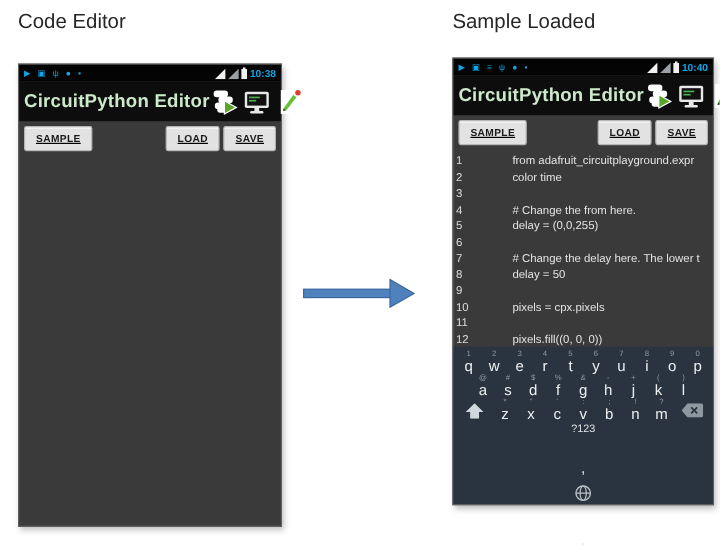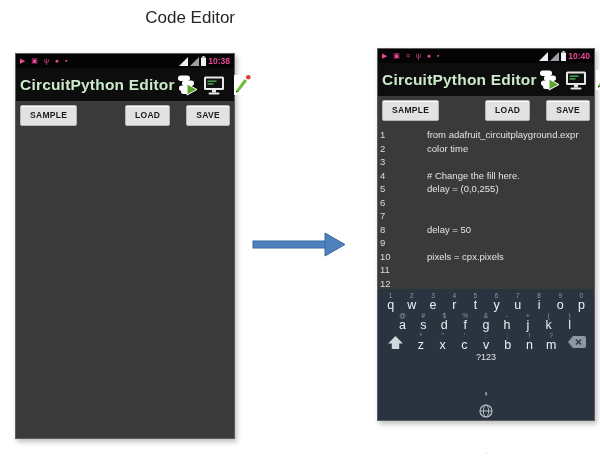--- a/index.html
+++ b/index.html
@@ -1,42 +1,42 @@
 <!DOCTYPE html>
 <html><head>
 <meta charset="utf-8">
 <style>
   html,body { margin:0; padding:0; background:#fff; }
   .canvas { position:relative; width:600px; height:457px; background:#ffffff;
             font-family:"Liberation Sans", sans-serif; overflow:hidden; }
 
-  .caption { position:absolute; top:8px; text-align:right; font-size:17px; color:#262626; }
+  .caption { position:absolute; top:8px; text-align:left; font-size:17px; color:#262626; }
   #cap-left  { left:15px;  width:220px; }
   #cap-right { left:377px; width:218px; }
 
   .phone { position:absolute; background:#3a3a3a; border:1px solid #5e5e5e;
            box-shadow:2px 3px 5px rgba(0,0,0,.25); display:flex; flex-direction:column;
            box-sizing:border-box; }
   #phone-left  { left:15px;  top:53px; width:220px; height:386px; }
   #phone-right { left:377px; top:48px; width:218px; height:373px; }
 
   .statusbar { height:14px; background:#040404; display:flex; align-items:center;
-               padding:0 4px; color:#ec4899; flex:0 0 auto; }
+               padding:0 4px; color:#0ea5e9; flex:0 0 auto; }
   .sb-left  { font-size:7px; letter-spacing:2px; white-space:nowrap; }
   .sb-right { margin-left:auto; display:flex; align-items:center; gap:2px; }
   .sb-time  { font-size:8.5px; font-weight:bold; }
 
   .appbar { height:33px; background:#0d0d0d; display:flex; align-items:center;
             padding:0 3px 0 4px; flex:0 0 auto; }
   .appbar-title { color:#cde9cb; font-size:15.5px; font-weight:bold; white-space:nowrap;
                   letter-spacing:0.2px; }
   .appbar-icons { margin-left:auto; display:flex; gap:3px; align-items:center; }
   .appbar-icons svg { display:block; }
 
-  .toolbar { height:28px; display:flex; align-items:center; padding:0 4px; gap:16px; flex:0 0 auto; }
+  .toolbar { height:28px; display:flex; align-items:center; padding:0 4px; gap:3px; flex:0 0 auto;text-decoration:underline; }
   .btn { background:#e2e2e2; border:1px solid #b5b5b5; border-radius:2px;
          font-family:inherit; font-size:8.5px; font-weight:bold; color:#1a1a1a;
          height:21px; letter-spacing:0.3px; padding:0 9px; box-shadow:inset 0 1px 0 #ffffff; }
   .btn-load { margin-left:auto; }
 
   .editor { flex:1 1 auto; overflow:hidden; padding:4px 0 0 2px; }
   .code-line { display:flex; height:13.5px; align-items:center; }
   .code-num  { width:17px; flex:0 0 auto; font-size:9.5px; color:#dcdcdc; }
   .code-text { flex:1; font-size:9.5px; color:#e3e3e3; white-space:nowrap; overflow:hidden;padding-left:30px; }
 
@@ -61,20 +61,21 @@
   .annotation-label { position:absolute; left:243px; top:178px; width:122px; text-align:center;
                       font-size:13px; color:#111; }
   .annotation-arrow { position:absolute; left:252px; top:229px; }
 </style>
 </head>
 <body>
 
 <div class="canvas">
 
   <div class="caption" id="cap-left">Code Editor</div>
+  <div class="caption" id="cap-right">Sample Loaded</div>
 
   <div class="phone" id="phone-left">
     <div class="statusbar">
       <span class="sb-left">▶ ▣ ψ ● ▪</span>
       <span class="sb-right">
         <svg width="9" height="9">
             <polygon points="0,9 9,9 9,0" fill="#f0f0f0"></polygon>
           </svg>
         <svg width="9" height="9">
             <polygon points="0,9 9,9 9,0" fill="#9aa0a6"></polygon>
@@ -187,50 +188,52 @@
       <div class="code-line">
           <span class="code-num">2</span>
           <span class="code-text">color time</span>
         </div>
       <div class="code-line">
           <span class="code-num">3</span>
           <span class="code-text"></span>
         </div>
       <div class="code-line">
           <span class="code-num">4</span>
-          <span class="code-text"># Change the fill here.</span>
+          <span class="code-text"># Change the from here.</span>
         </div>
       <div class="code-line">
           <span class="code-num">5</span>
           <span class="code-text">delay = (0,0,255)</span>
         </div>
       <div class="code-line">
           <span class="code-num">6</span>
           <span class="code-text"></span>
         </div>
       <div class="code-line">
           <span class="code-num">7</span>
+          <span class="code-text"># Change the delay here. The lower t</span>
         </div>
       <div class="code-line">
           <span class="code-num">8</span>
           <span class="code-text">delay = 50</span>
         </div>
       <div class="code-line">
           <span class="code-num">9</span>
           <span class="code-text"></span>
         </div>
       <div class="code-line">
           <span class="code-num">10</span>
           <span class="code-text">pixels = cpx.pixels</span>
         </div>
       <div class="code-line">
           <span class="code-num">11</span>
         </div>
       <div class="code-line">
           <span class="code-num">12</span>
+          <span class="code-text">pixels.fill((0, 0, 0))</span>
         </div>
     </div>
 
     <div class="keyboard">
       <div class="krow krow1">
         <span class="key">
             <span class="sup">1</span>
             <span class="main">q</span>
           </span>
         <span class="key">

